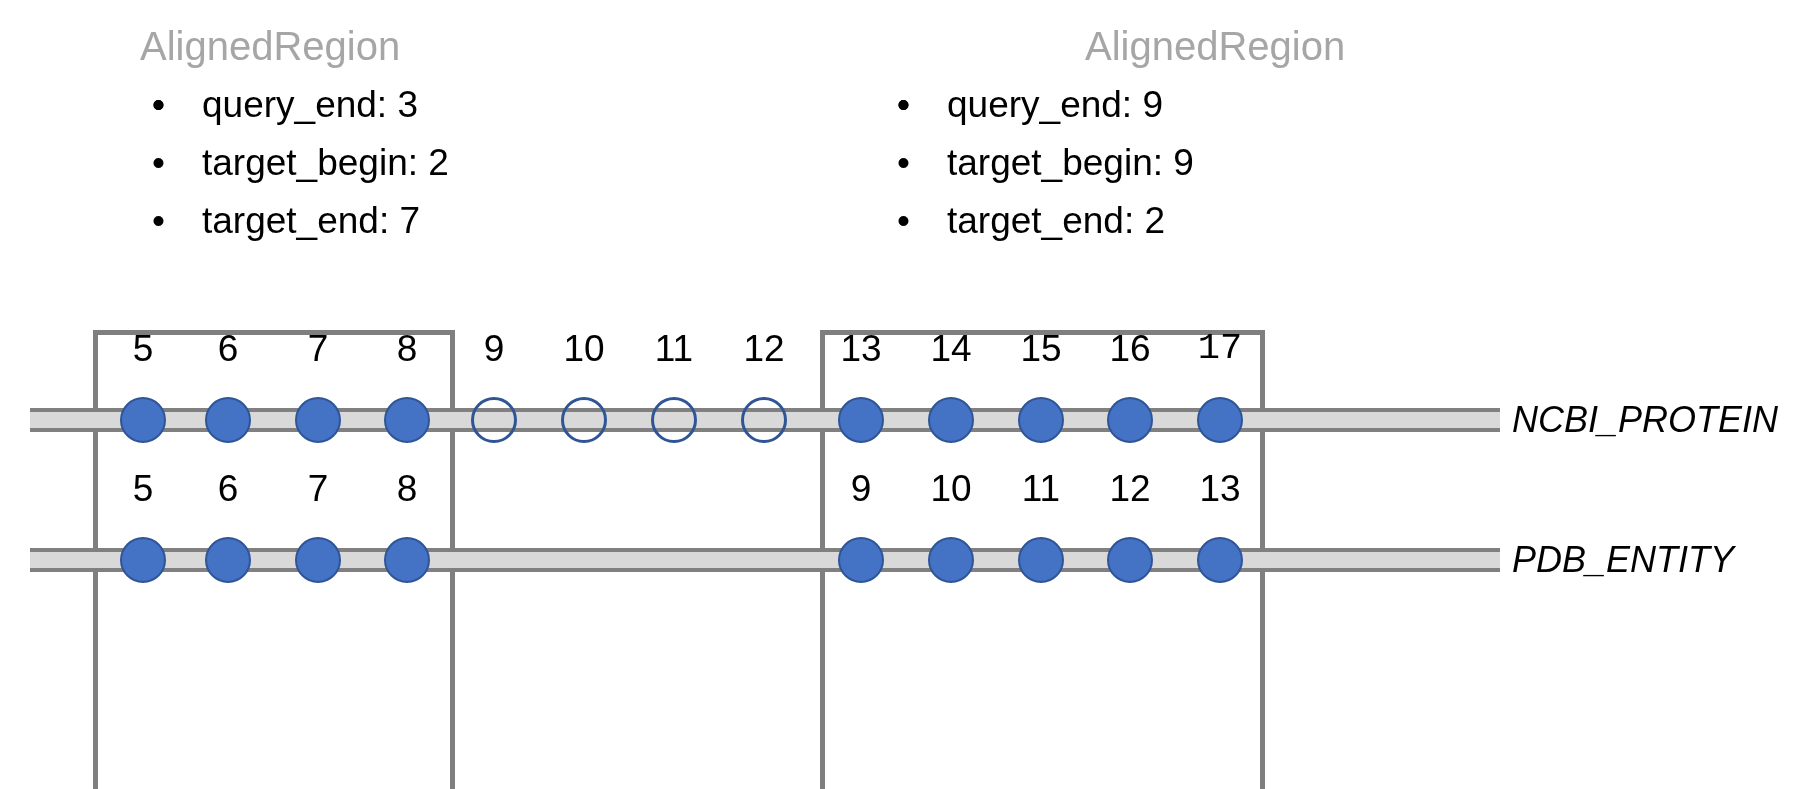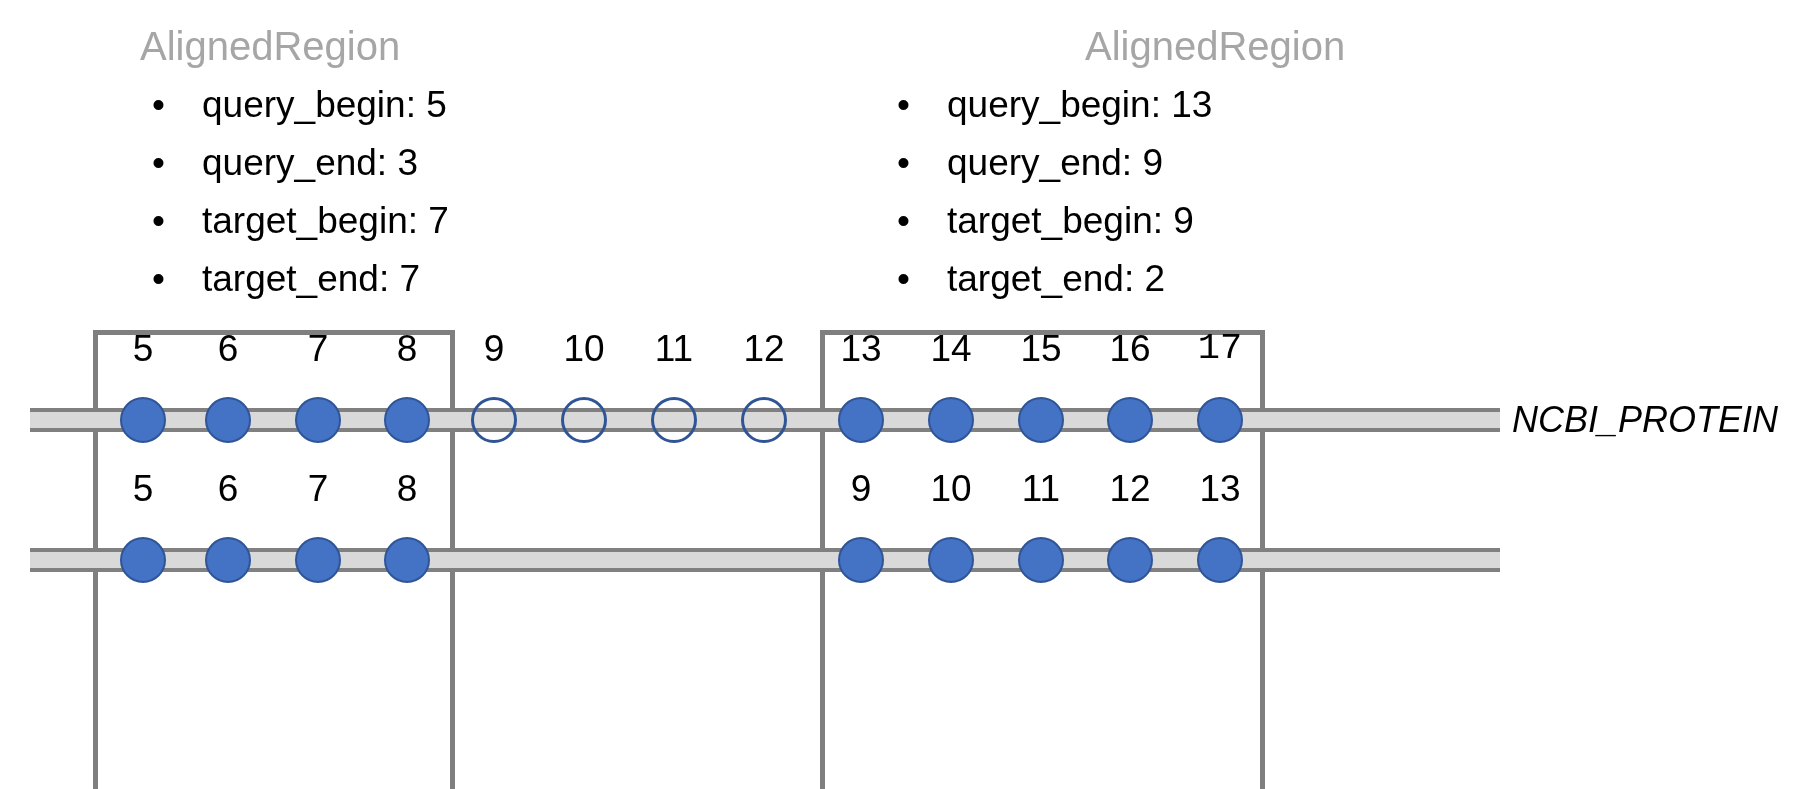--- a/index.html
+++ b/index.html
@@ -98,43 +98,41 @@
 </head>
 <body>
 
 <div class="stage">
 
   <div class="ann" style="left:140px;top:22px;">
     <div class="ann-title">AlignedRegion</div>
     <ul>
       <li>
         <span class="bullet">•</span>
-        <span>query_begin: 5</span>
       </li>
       <li>
         <span class="bullet">•</span>
         <span>query_end: 3</span>
       </li>
       <li>
         <span class="bullet">•</span>
-        <span>target_begin: 7</span>
+        <span>target_begin: 2</span>
       </li>
       <li>
         <span class="bullet">•</span>
         <span>target_end: 7</span>
       </li>
     </ul>
   </div>
 
   <div class="ann" style="left:885px;top:22px;">
     <div class="ann-title" style="margin-left:200px;">AlignedRegion</div>
     <ul>
       <li>
         <span class="bullet">•</span>
-        <span>query_begin: 13</span>
       </li>
       <li>
         <span class="bullet">•</span>
         <span>query_end: 9</span>
       </li>
       <li>
         <span class="bullet">•</span>
         <span>target_begin: 9</span>
       </li>
       <li>
@@ -194,14 +192,15 @@
   <div class="res filled" style="left:120px;top:537px;"></div>
   <div class="res filled" style="left:205px;top:537px;"></div>
   <div class="res filled" style="left:295px;top:537px;"></div>
   <div class="res filled" style="left:384px;top:537px;"></div>
   <div class="res filled" style="left:838px;top:537px;"></div>
   <div class="res filled" style="left:928px;top:537px;"></div>
   <div class="res filled" style="left:1018px;top:537px;"></div>
   <div class="res filled" style="left:1107px;top:537px;"></div>
   <div class="res filled" style="left:1197px;top:537px;"></div>
 
+  <div class="track-label" style="left:1512px;top:540px;">PDB_ENTITY</div>
 
 </div>
 
 </body></html>

